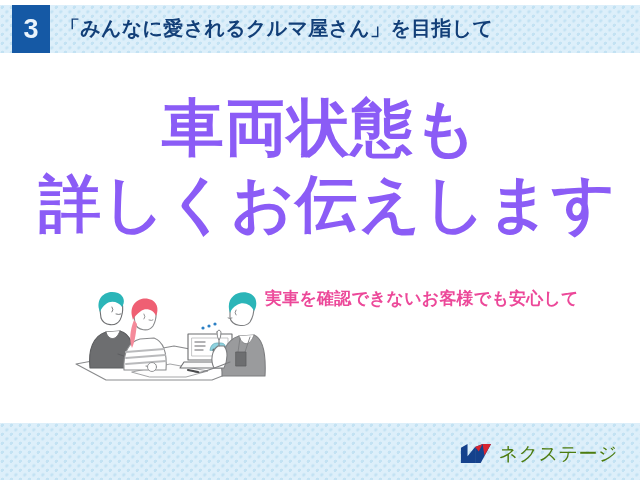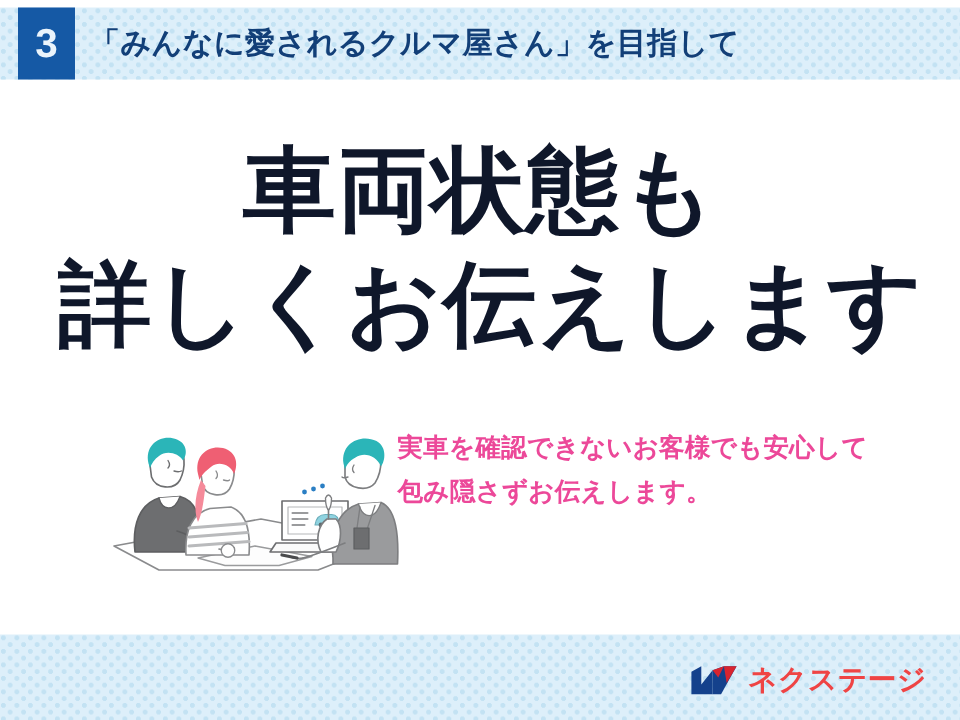--- a/index.html
+++ b/index.html
@@ -34,21 +34,21 @@
   .header-title{
     position:absolute;left:60px;top:5px;height:46px;
     display:flex;align-items:center;
     color:#123f78;font-size:20px;font-weight:bold;
     letter-spacing:.3px;white-space:nowrap;
   }
 
   
   .headline{
     position:absolute;left:0;right:0;top:95px;
-    text-align:center;color:#0f172a;
+    text-align:center;color:#8b5cf6;
     font-weight:bold;line-height:1.06;
     letter-spacing:1px;
   }
   .headline .l1{display:block;font-size:62px;}
   .headline .l2{display:block;font-size:62px;margin-top:10px;padding-left:15px;}
 
   
   .bodycopy{
     position:absolute;left:265px;top:284px;width:350px;
     color:#ec4899;font-size:17px;font-weight:bold;line-height:1.72;
@@ -60,21 +60,21 @@
   .illus{position:absolute;left:62px;top:276px;width:205px;height:112px;}
   .illus svg{display:block;width:205px;height:112px;}
 
   
   .logo{
     position:absolute;right:22px;top:440px;height:26px;
     display:flex;align-items:center;gap:7px;
   }
   .logo-mark{width:32px;height:23px;display:block;}
   .logo-text{
-    color:#ef4444;font-size:19px;font-weight:bold;letter-spacing:.5px;
+    color:#4d7c0f;font-size:19px;font-weight:normal;letter-spacing:.5px;
     line-height:1;white-space:nowrap;
   }
 </style>
 </head>
 <body>
 
 <div class="page">
 
   <div class="dotband header-band"></div>
 
@@ -152,21 +152,20 @@
 
         <circle cx="141" cy="52" r="1.6" fill="#2b7fc4" stroke="none"></circle>
         <circle cx="147" cy="50" r="1.6" fill="#2b7fc4" stroke="none"></circle>
         <circle cx="153" cy="48" r="1.6" fill="#2b7fc4" stroke="none"></circle>
       </g>
     </svg>
   </div>
 
   <div class="bodycopy">
     <span>実車を確認できないお客様でも安心して</span>
-    <span>包み隠さずお伝えします。</span>
   </div>
 
   <div class="dotband footer-band"></div>
 
   <div class="logo">
     <svg class="logo-mark" viewBox="0 0 34 24" xmlns="http://www.w3.org/2000/svg">
       <path d="M1 22 L1 6 L8 2 L8 15 L16 5 L16 22 Z" fill="#14418c"></path>
       <path d="M16 22 L16 5 L24 2 L33 2 L22 22 Z" fill="#14418c"></path>
       <path d="M24 2 L33 2 L26 14 Z" fill="#d8242f"></path>
       <path d="M16 5 L24 2 L20 10 Z" fill="#d8242f"></path>

